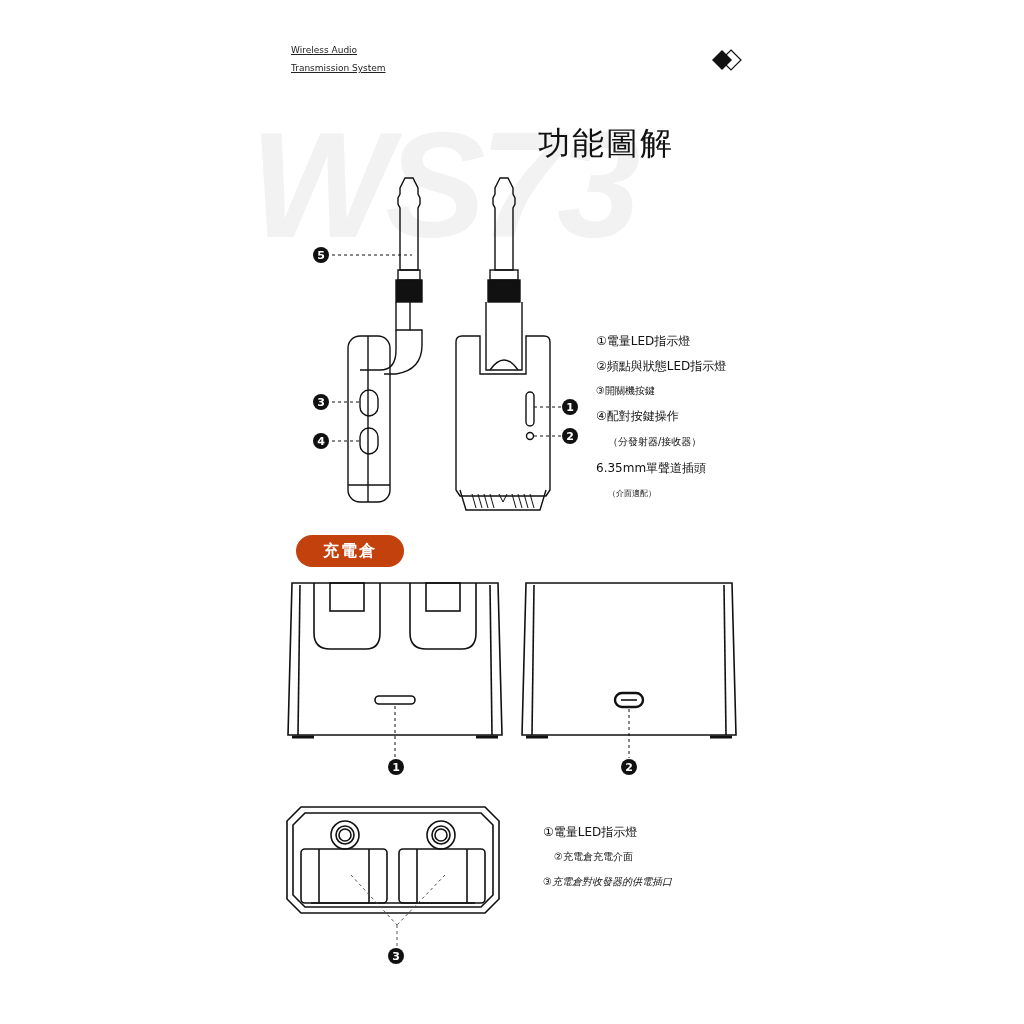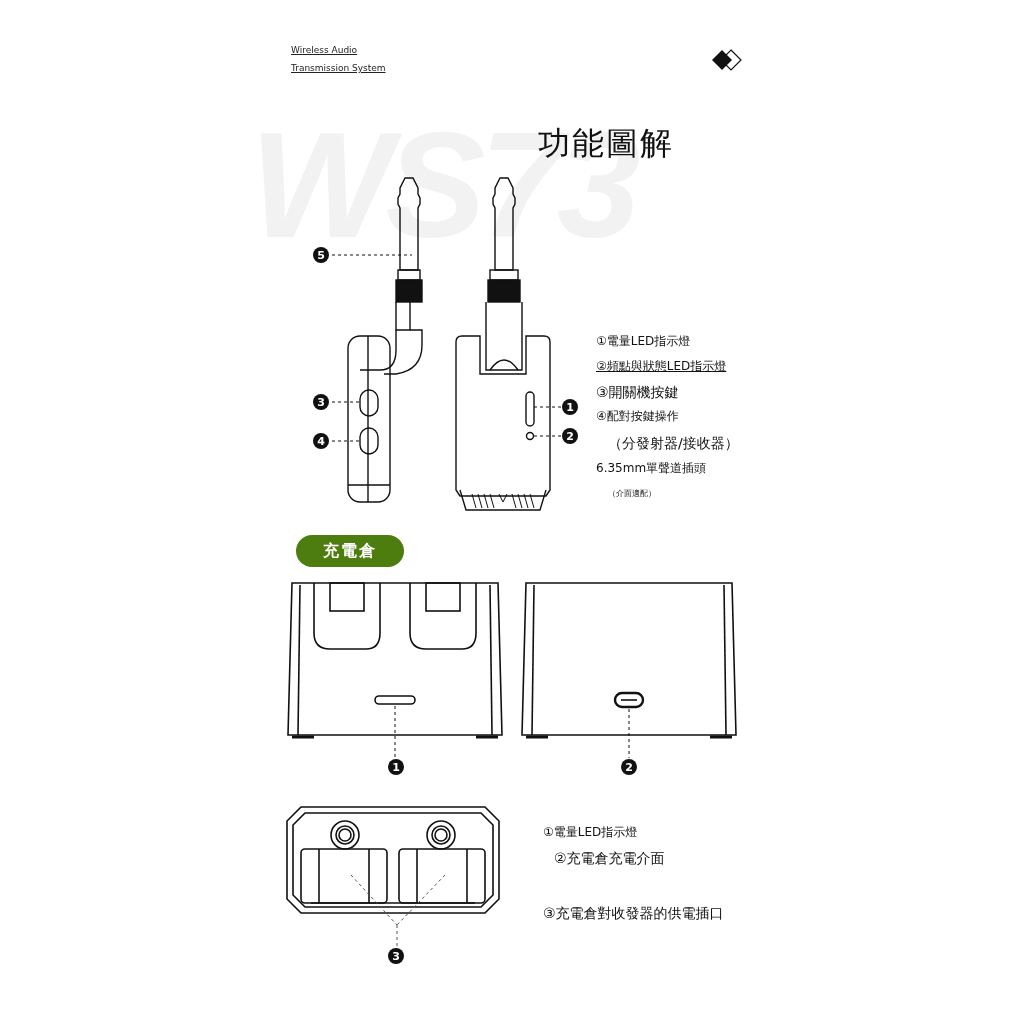--- a/index.html
+++ b/index.html
@@ -3,24 +3,24 @@
 <meta charset="utf-8">
 <style>
   html,body{margin:0;padding:0;background:#fff;}
   body{width:1024px;height:1024px;position:relative;overflow:hidden;font-family:"DejaVu Sans",sans-serif;color:#111;}
   .abs{position:absolute;}
   .hdr{font-size:9px;text-decoration:underline;color:#222;left:291px;}
   .watermark{left:250px;top:110px;font-size:150px;font-weight:bold;font-style:italic;color:#f2f2f2;letter-spacing:-6px;font-family:"Liberation Sans",sans-serif;line-height:1;}
   .title{left:538px;top:122px;font-size:32px;color:#111;letter-spacing:2px;}
   .legend{font-size:12px;color:#111;}
   .legend .row{position:absolute;white-space:nowrap;}
-  .small{font-size:14px;}
+  .small{font-size:10px;}
   .tiny{font-size:8px;}
   .badge{position:absolute;width:16px;height:16px;border-radius:50%;background:#111;color:#fff;font-size:11px;font-weight:bold;display:flex;align-items:center;justify-content:center;font-family:"DejaVu Sans",sans-serif;}
-  .pill{left:296px;top:535px;width:108px;height:32px;border-radius:16px;background:#4d7c0f;color:#fff;font-size:16px;font-weight:bold;display:flex;align-items:center;justify-content:center;letter-spacing:2px;text-align:right;}
+  .pill{left:296px;top:535px;width:108px;height:32px;border-radius:16px;background:#c2410c;color:#fff;font-size:16px;font-weight:bold;display:flex;align-items:center;justify-content:center;letter-spacing:2px;text-align:right;}
 </style>
 </head>
 <body>
 
 <div class="abs hdr" style="top:45px;">Wireless Audio</div>
 <div class="abs hdr" style="top:63px;">Transmission System</div>
 <svg class="abs" style="left:710px;top:48px;" width="34" height="24">
   <polygon points="21,2 31,12 21,22 11,12" fill="#fff" stroke="#111" stroke-width="1.2"></polygon>
   <polygon points="12,2 22,12 12,22 2,12" fill="#111"></polygon>
 </svg>
@@ -73,21 +73,21 @@
 </svg>
 
 <div class="badge" style="left:313px;top:247px;">5</div>
 <div class="badge" style="left:313px;top:394px;">3</div>
 <div class="badge" style="left:313px;top:433px;">4</div>
 <div class="badge" style="left:562px;top:399px;">1</div>
 <div class="badge" style="left:562px;top:428px;">2</div>
 
 <div class="abs legend" style="left:596px;top:0;">
   <div class="row" style="top:333px;">①電量LED指示燈</div>
-  <div class="row" style="top:358px;text-decoration:underline;">②頻點與狀態LED指示燈</div>
+  <div class="row" style="top:358px;">②頻點與狀態LED指示燈</div>
   <div class="row small" style="top:384px;">③開關機按鍵</div>
   <div class="row" style="top:408px;">④配對按鍵操作</div>
   <div class="row small" style="top:435px;left:12px;">（分發射器/接收器）</div>
   <div class="row" style="top:460px;text-align:right;">6.35mm單聲道插頭</div>
   <div class="row tiny" style="top:488px;left:12px;text-align:right;">（介面適配）</div>
 </div>
 
 <div class="abs pill">充電倉</div>
 
 <svg class="abs" style="left:280px;top:575px;" width="470" height="200" fill="none" stroke="#111" stroke-width="1.6">
@@ -138,14 +138,14 @@
     <line x1="66" y1="70" x2="112" y2="120"></line>
     <line x1="160" y1="70" x2="112" y2="120"></line>
     <line x1="112" y1="120" x2="112" y2="142"></line>
   </g>
 </svg>
 <div class="badge" style="left:388px;top:948px;">3</div>
 
 <div class="abs legend" style="left:543px;top:0;">
   <div class="row" style="top:824px;">①電量LED指示燈</div>
   <div class="row small" style="top:850px;margin-left:11px;">②充電倉充電介面</div>
-  <div class="row small" style="top:905px;">③充電倉對收發器的供電插口</div>
+  <div class="row small" style="top:875px;font-style:italic;">③充電倉對收發器的供電插口</div>
 </div>
 
 </body></html>

